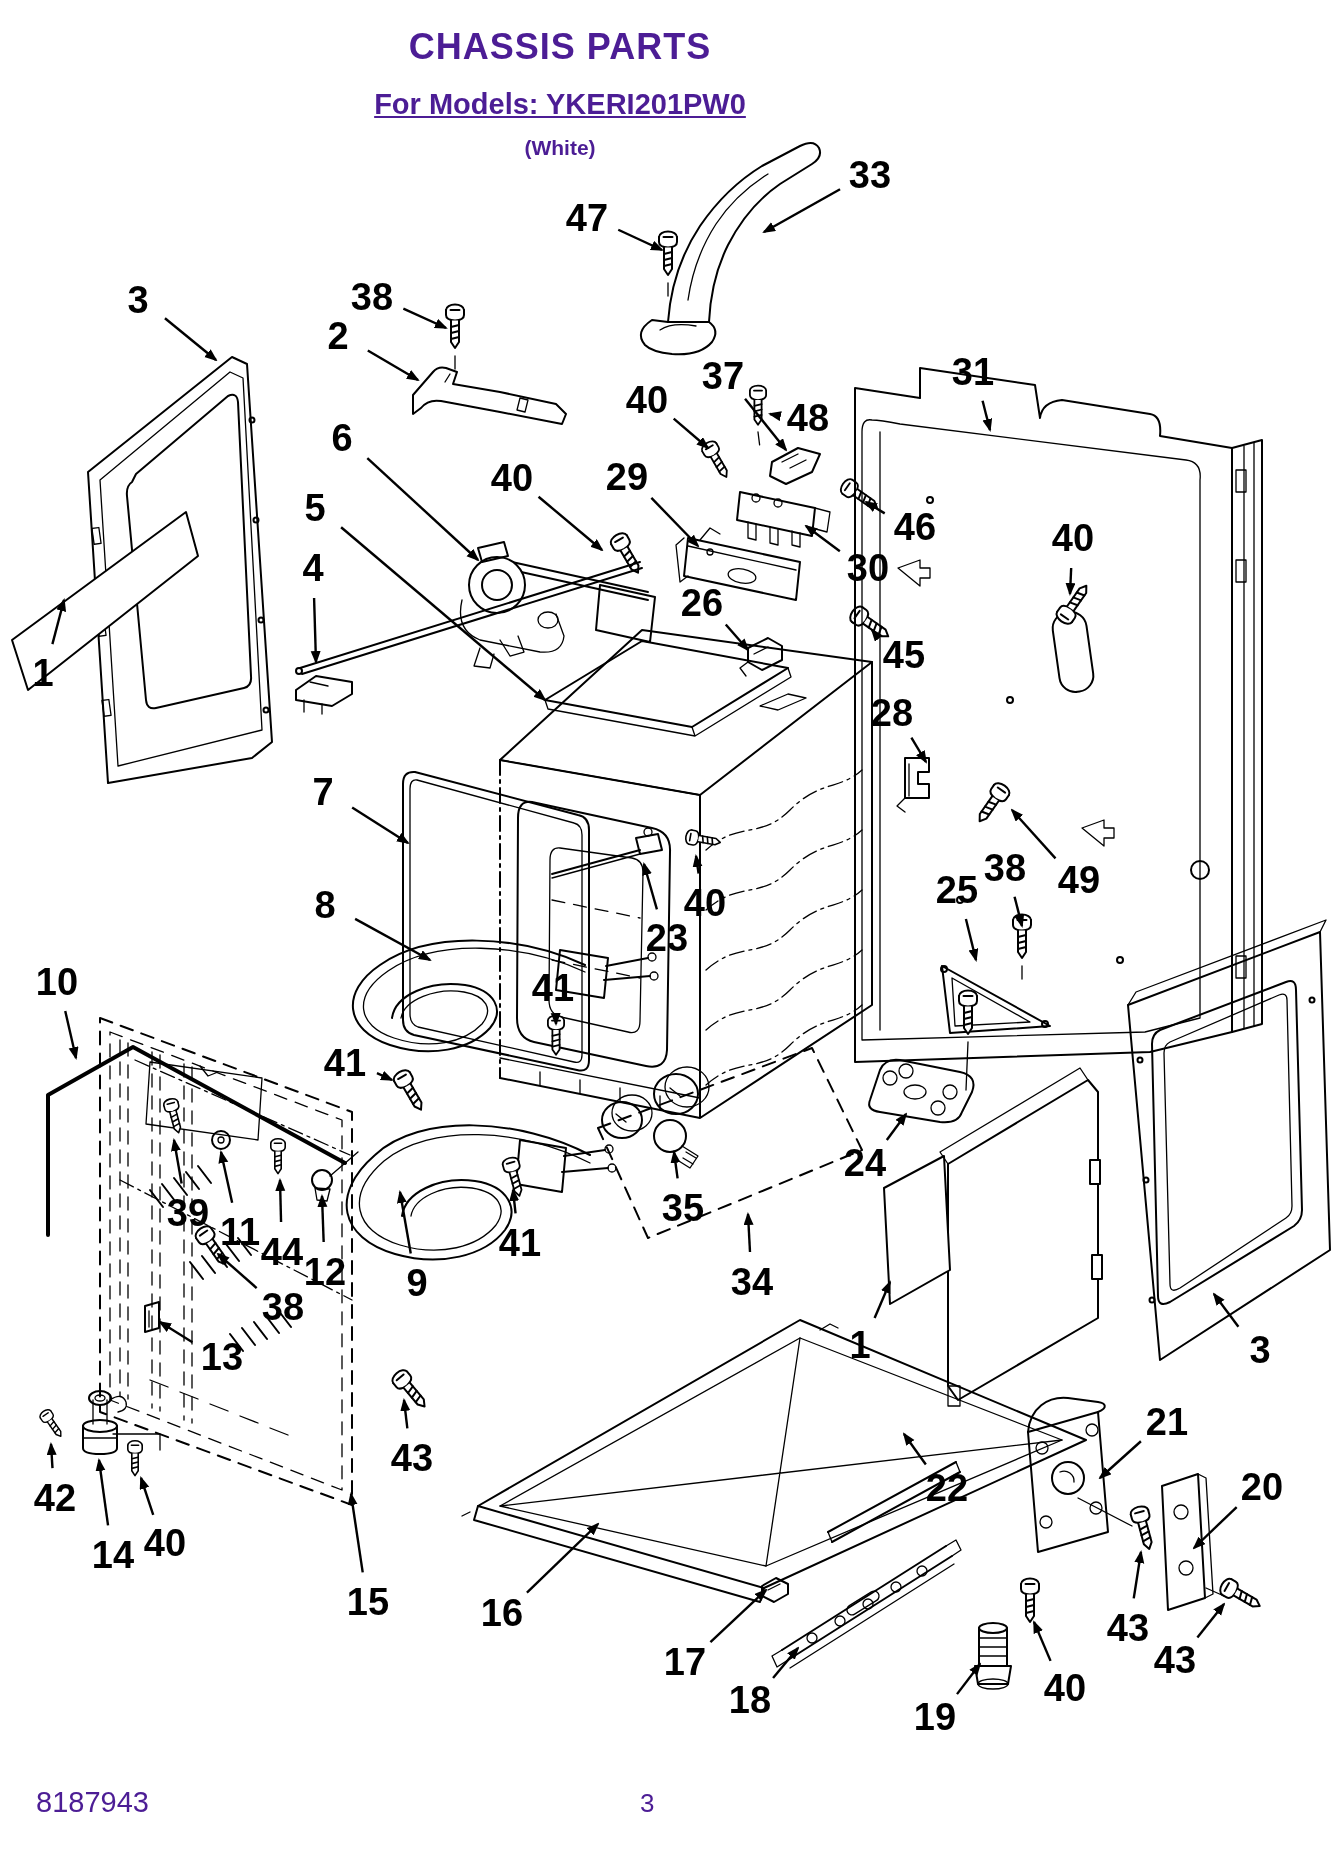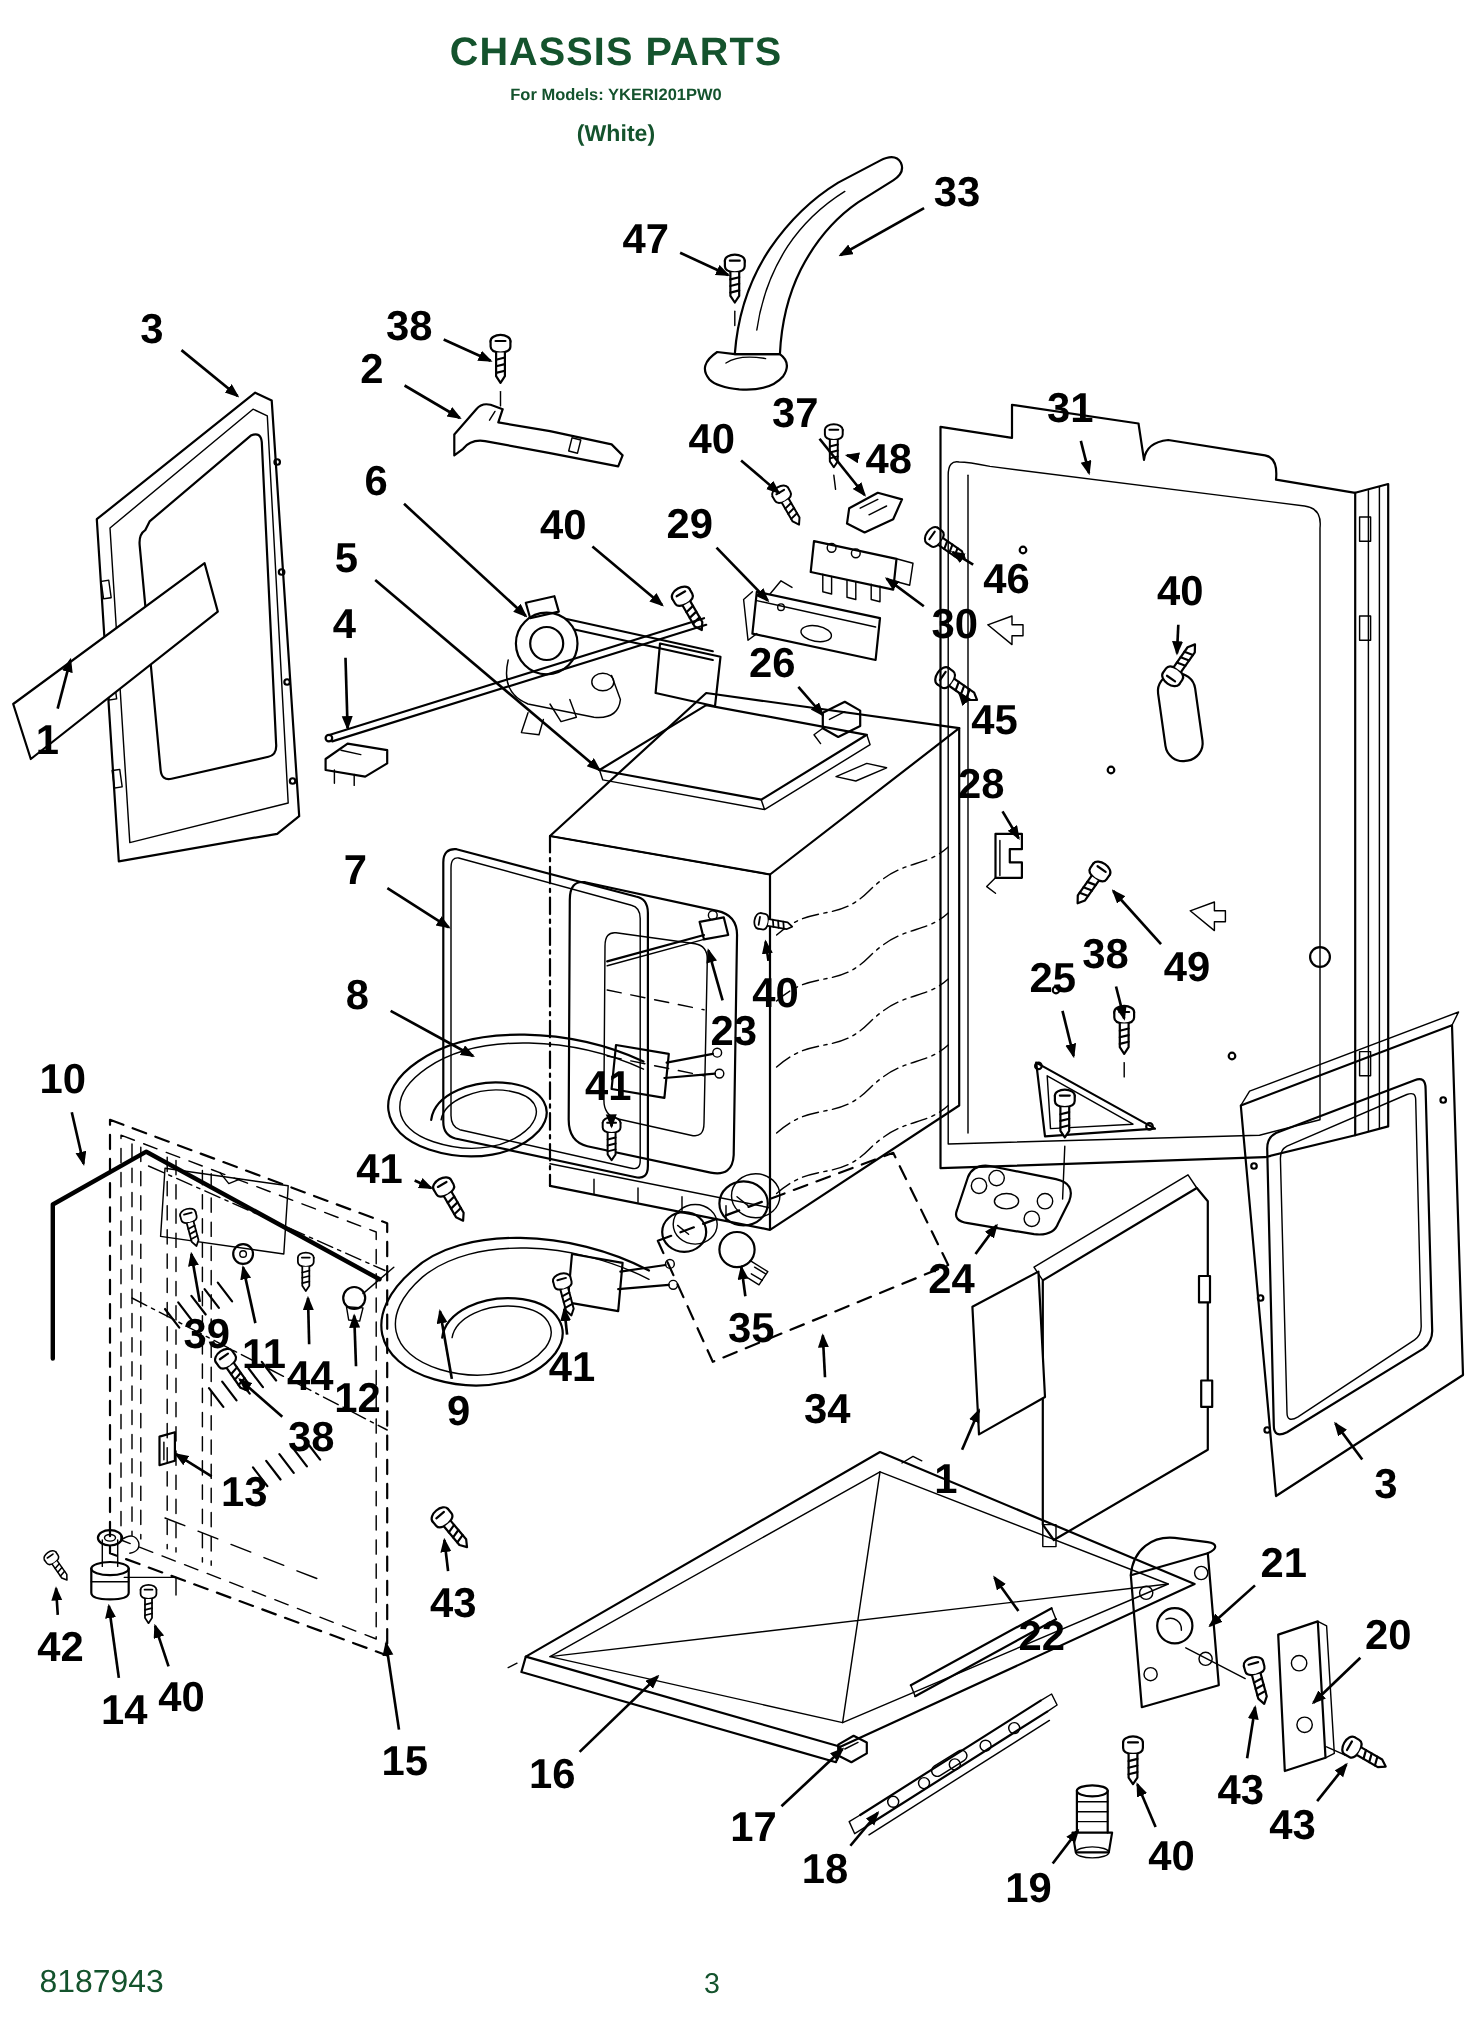--- a/index.html
+++ b/index.html
@@ -1,20 +1,20 @@
 <!DOCTYPE html>
 <html><head>
 <meta charset="utf-8">
 <style>
   html,body{margin:0;padding:0;background:#fff;}
   .page{position:relative;width:1339px;height:1849px;background:#fff;overflow:hidden;
-        font-family:"Liberation Sans", sans-serif;color:#14532d;}
+        font-family:"Liberation Sans", sans-serif;color:#4c1d95;}
   .hdr{position:absolute;top:26px;left:560px;transform:translateX(-50%);text-align:center;white-space:nowrap;}
   .hdr .title{font-size:36px;font-weight:bold;letter-spacing:1px;}
-  .hdr .models{font-size:15px;font-weight:bold;margin-top:10px;}
+  .hdr .models{font-size:29px;font-weight:bold;margin-top:20px;text-decoration:underline;}
   .hdr .finish{font-size:21px;font-weight:bold;margin-top:15px;}
   .ftr-doc{position:absolute;left:36px;top:1786px;font-size:29px;}
   .ftr-page{position:absolute;left:640px;top:1788px;font-size:26px;}
   svg{position:absolute;top:0;left:0;}
   .ln{fill:none;stroke:#000;stroke-width:2;stroke-linejoin:round;stroke-linecap:round;}
   .thk{stroke-width:4;}
   .thin{stroke-width:1.3;}
   .wht{fill:#fff;stroke:#000;stroke-width:2;stroke-linejoin:round;}
   .dsh{stroke-dasharray:13 9;}
   .dd{stroke-dasharray:15 5 3 5;}

